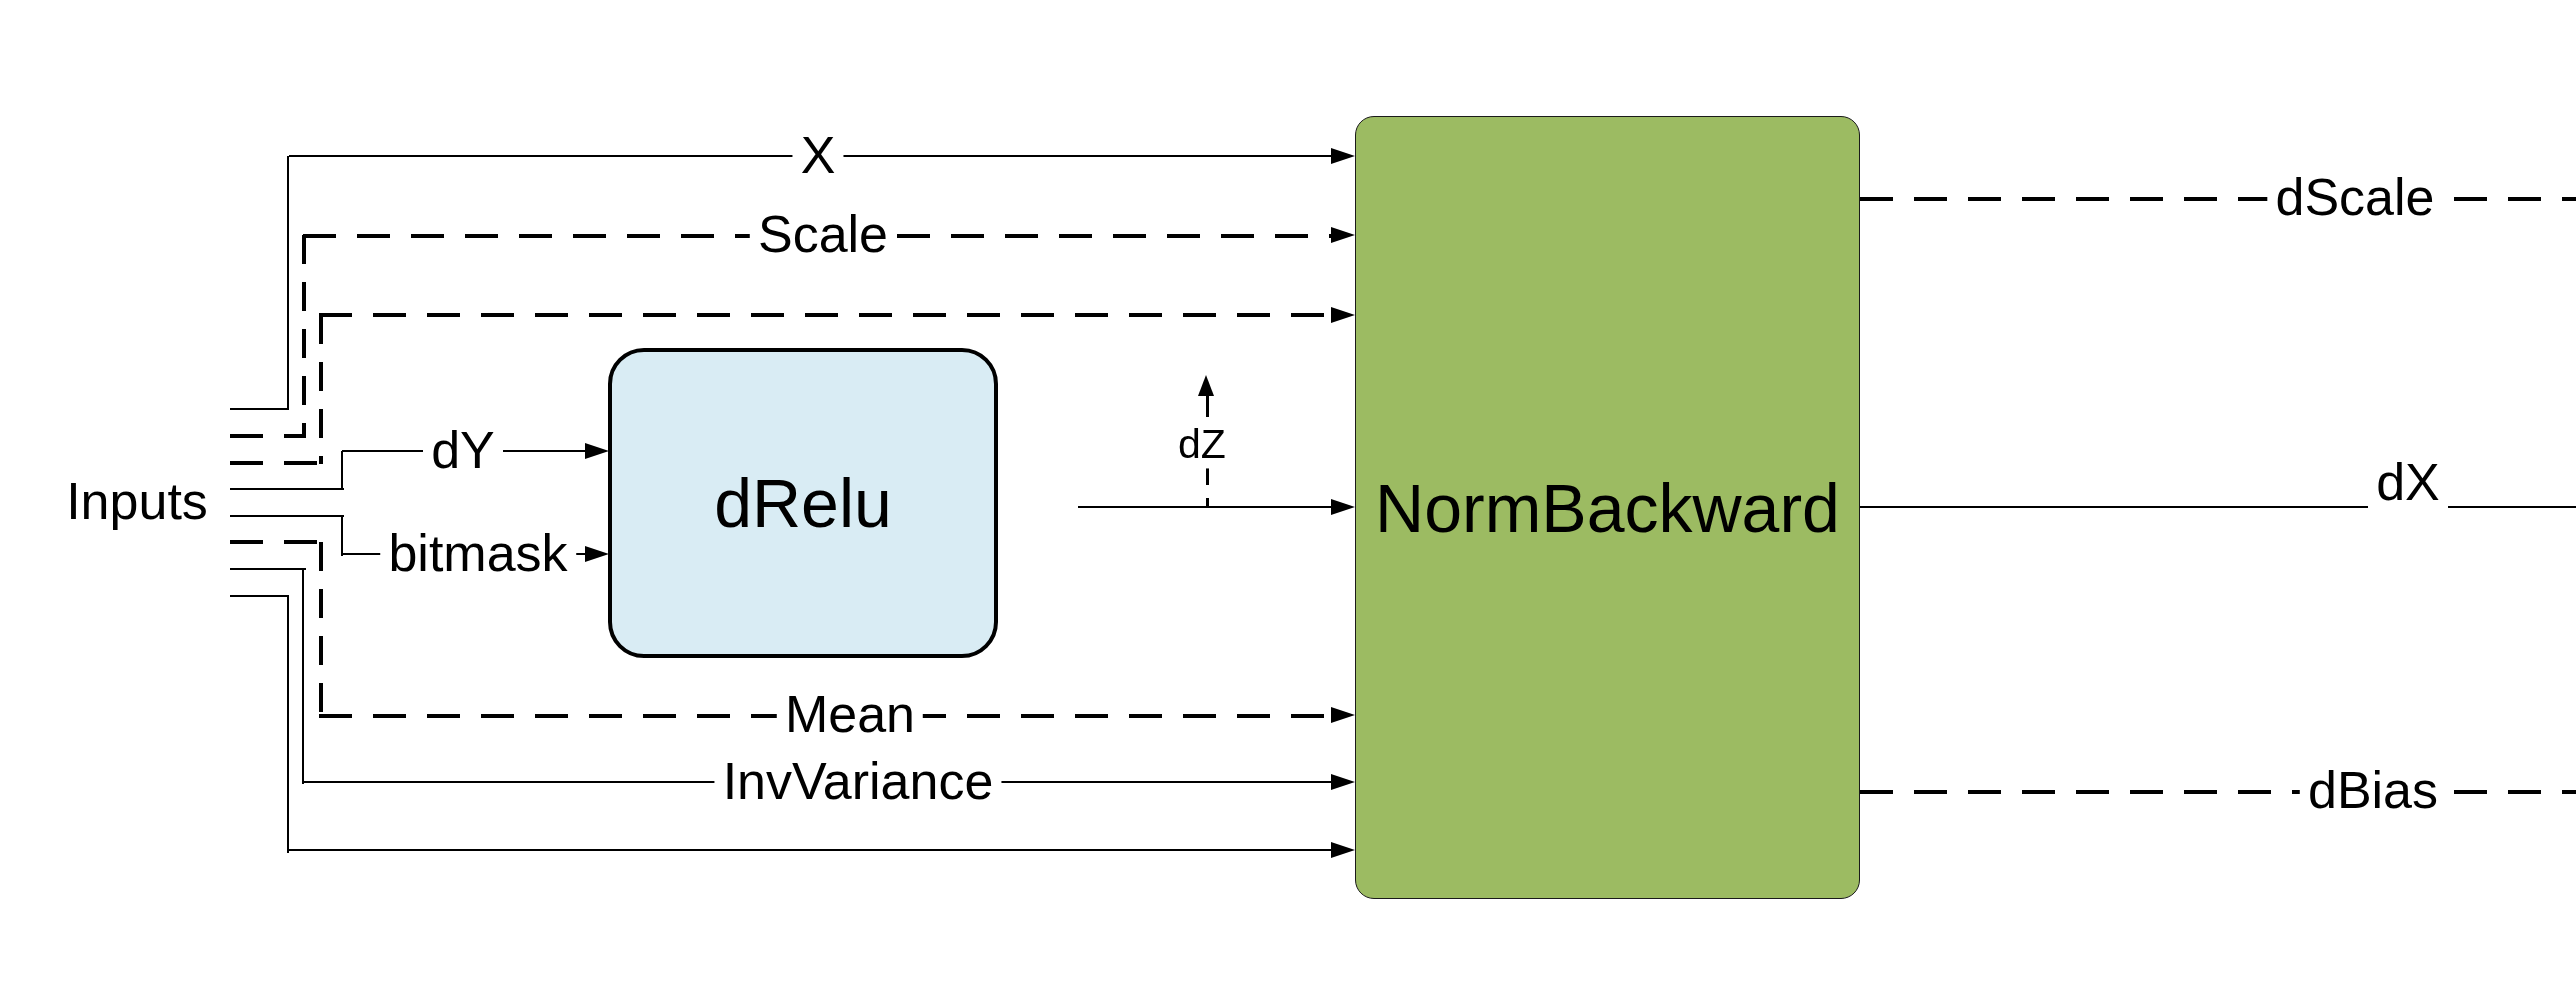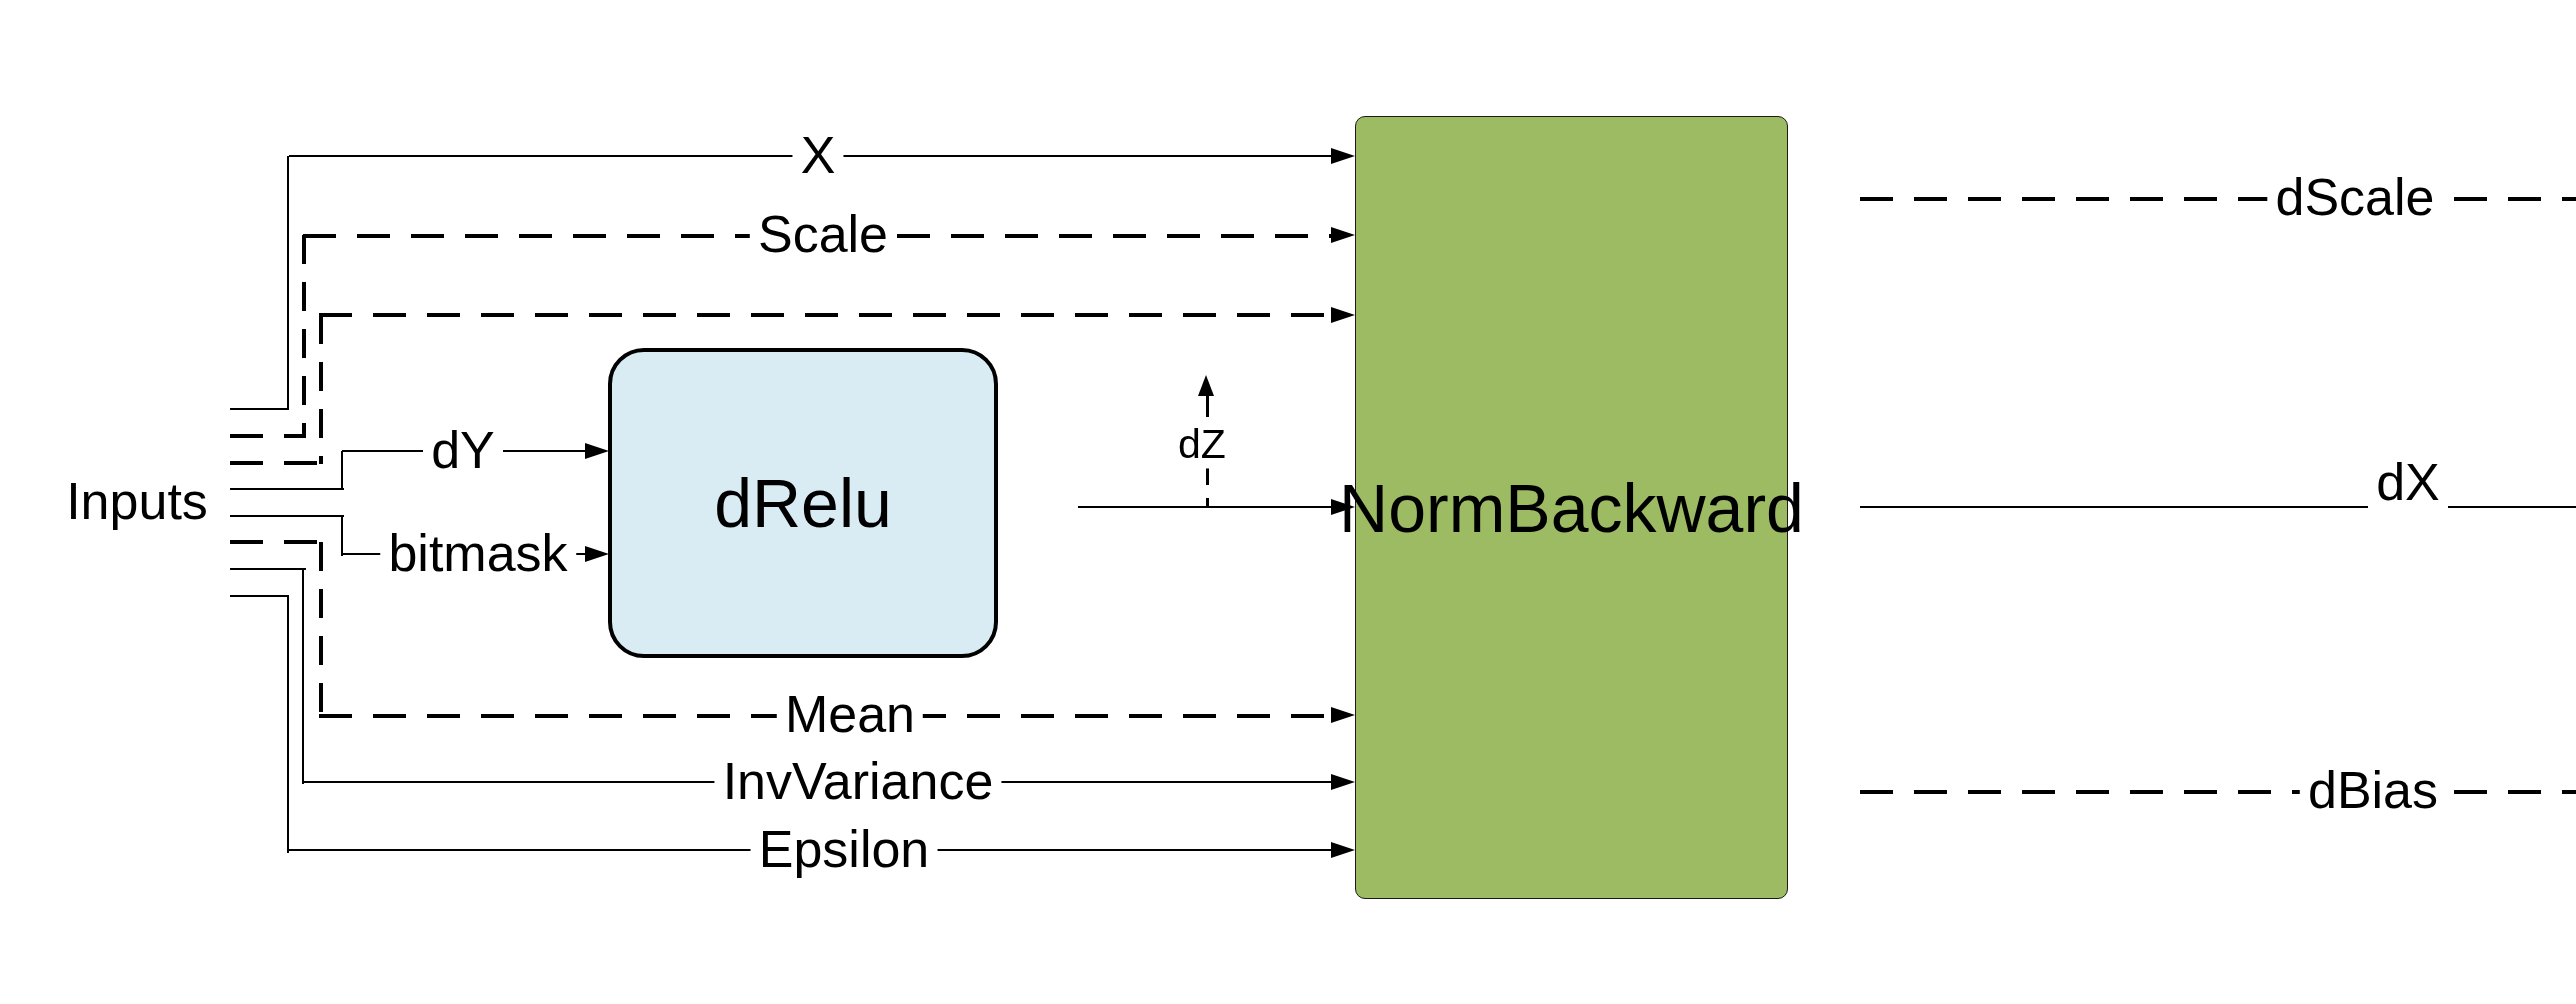--- a/index.html
+++ b/index.html
@@ -19,21 +19,21 @@
     border-top:8.8px solid transparent;border-bottom:8.8px solid transparent;border-left:24px solid var(--line);}
   .arr-up{position:absolute;width:0;height:0;
     border-left:8.2px solid transparent;border-right:8.2px solid transparent;border-bottom:21.6px solid var(--line);}
   .lbl{position:absolute;transform:translate(-50%,-50%);background:#fff;
     padding:0 8.2px;font-size:52px;line-height:1.15;white-space:nowrap;}
   .lbl.small{font-size:41px;padding:0 5.2px;}
   .lbl.plain{background:transparent;}
   .block{position:absolute;display:flex;align-items:center;justify-content:center;box-sizing:border-box;}
   .block .block-label{font-size:68px;white-space:nowrap;}
   #drelu-block{left:608px;top:348px;width:390px;height:310px;border:4.1px solid #000;border-radius:36px;background:var(--drelu-fill);}
-  #normbackward-block{left:1355px;top:116px;width:433px;height:783px;border:1.5px solid #1a1a1a;border-radius:10px;background:var(--normbackward-fill);text-align:center;}
+  #normbackward-block{left:1355px;top:116px;width:505px;height:783px;border:1.5px solid #1a1a1a;border-radius:19px;background:var(--normbackward-fill);text-align:center;}
 </style>
 </head>
 <body>
 
 <div id="stage" style="--line: #000000; --drelu-fill: #D9ECF4; --normbackward-fill: #9CBB62; --background: #FFFFFF;">
 
   <div class="lbl plain" style="left:137px;top:502px;">Inputs</div>
 
   <div class="hline solid" style="left:230px;top:408px;width:59px;"></div>
   <div class="hline dashed" style="left:230px;top:434px;width:76px;"></div>
@@ -94,20 +94,19 @@
   <div class="hline solid" style="left:1860px;top:506px;width:1089px;"></div>
 
   <div class="hline dashed" style="left:1860px;top:790px;width:1089px;"></div>
 
   <div class="lbl" style="left:818px;top:156px;">X</div>
   <div class="lbl" style="left:823px;top:235px;">Scale</div>
   <div class="lbl" style="left:463px;top:451px;">dY</div>
   <div class="lbl" style="left:478px;top:554px;">bitmask</div>
   <div class="lbl" style="left:850px;top:715px;">Mean</div>
   <div class="lbl" style="left:858px;top:782px;">InvVariance</div>
-  <div class="lbl" style="left:844px;top:850px;">Epsilon</div>
   <div class="lbl small" style="left:1202px;top:445px;">dZ</div>
   <div class="lbl" style="left:2355px;top:198px;">dScale</div>
   <div class="lbl" style="left:2408px;top:483px;">dX</div>
   <div class="lbl" style="left:2373px;top:791px;">dBias</div>
 
 </div>
 
 
 </body></html>

